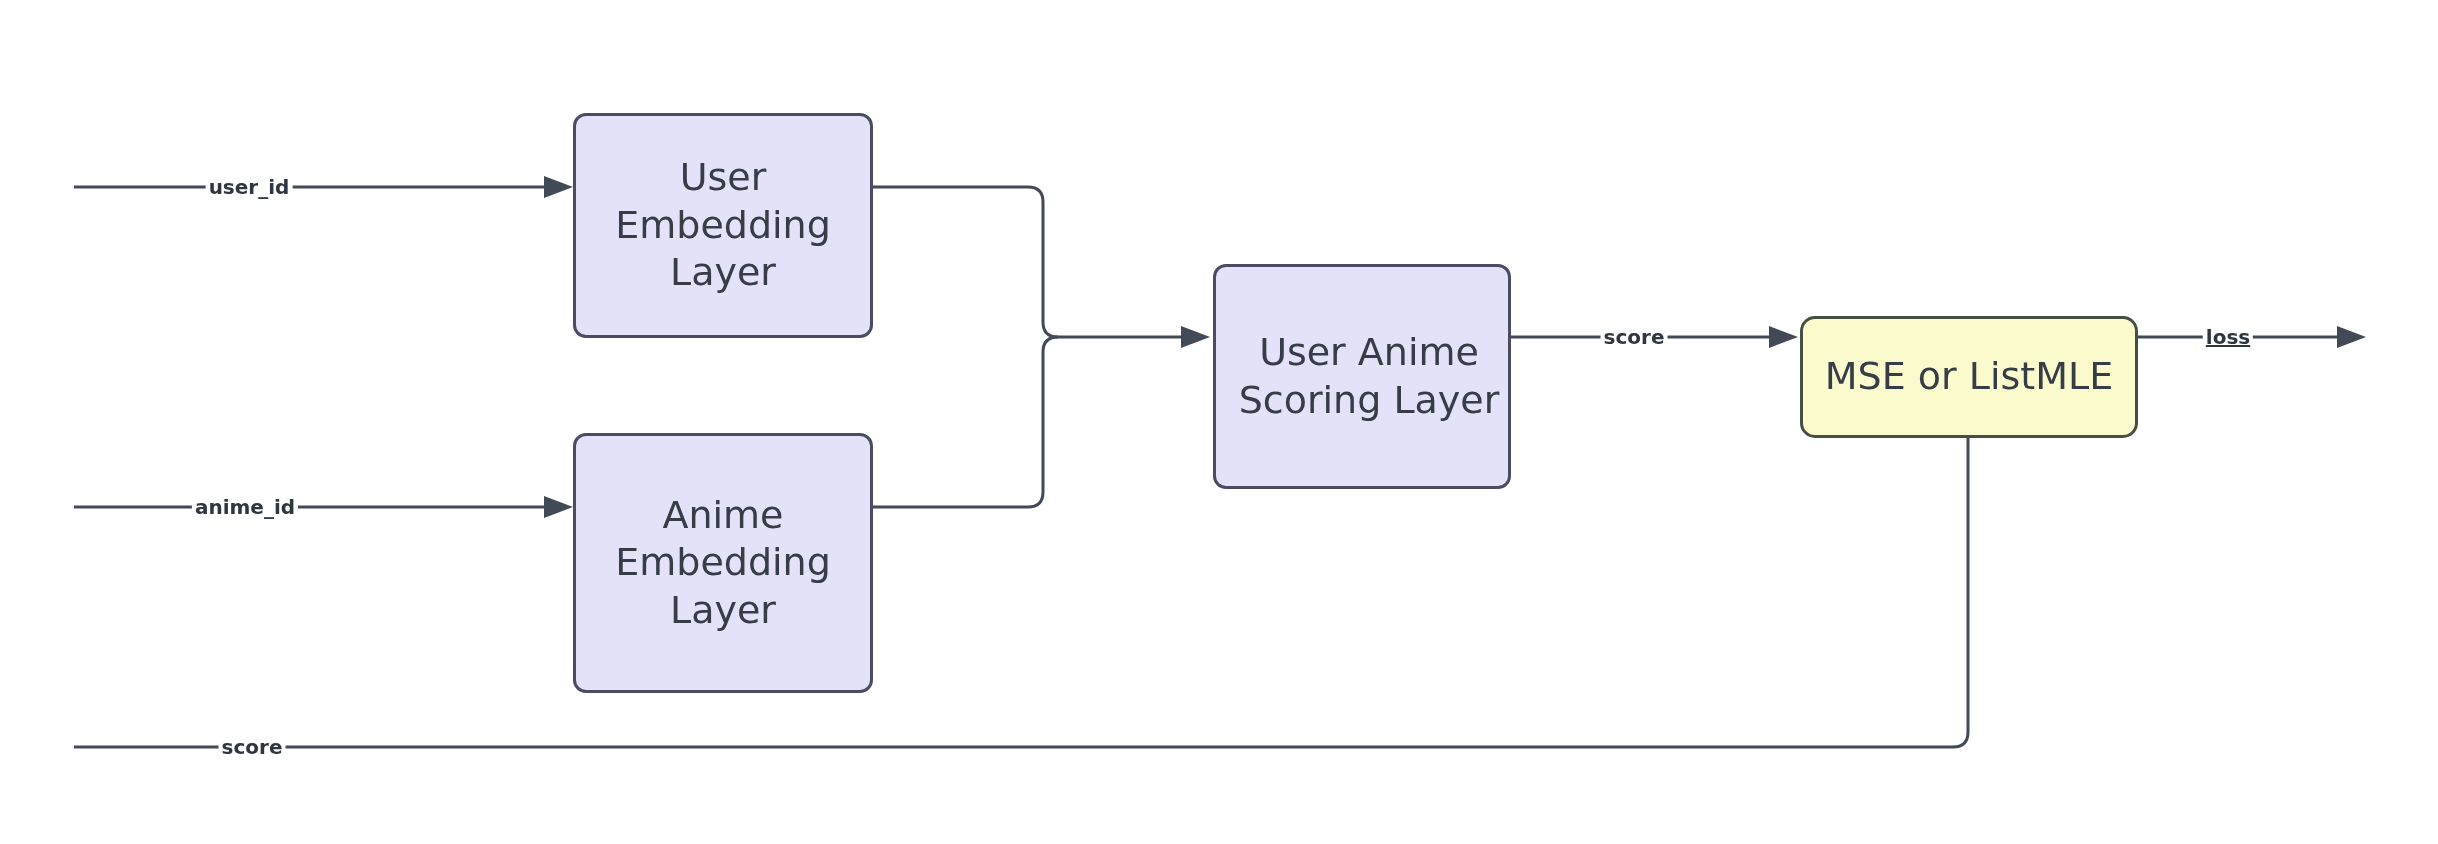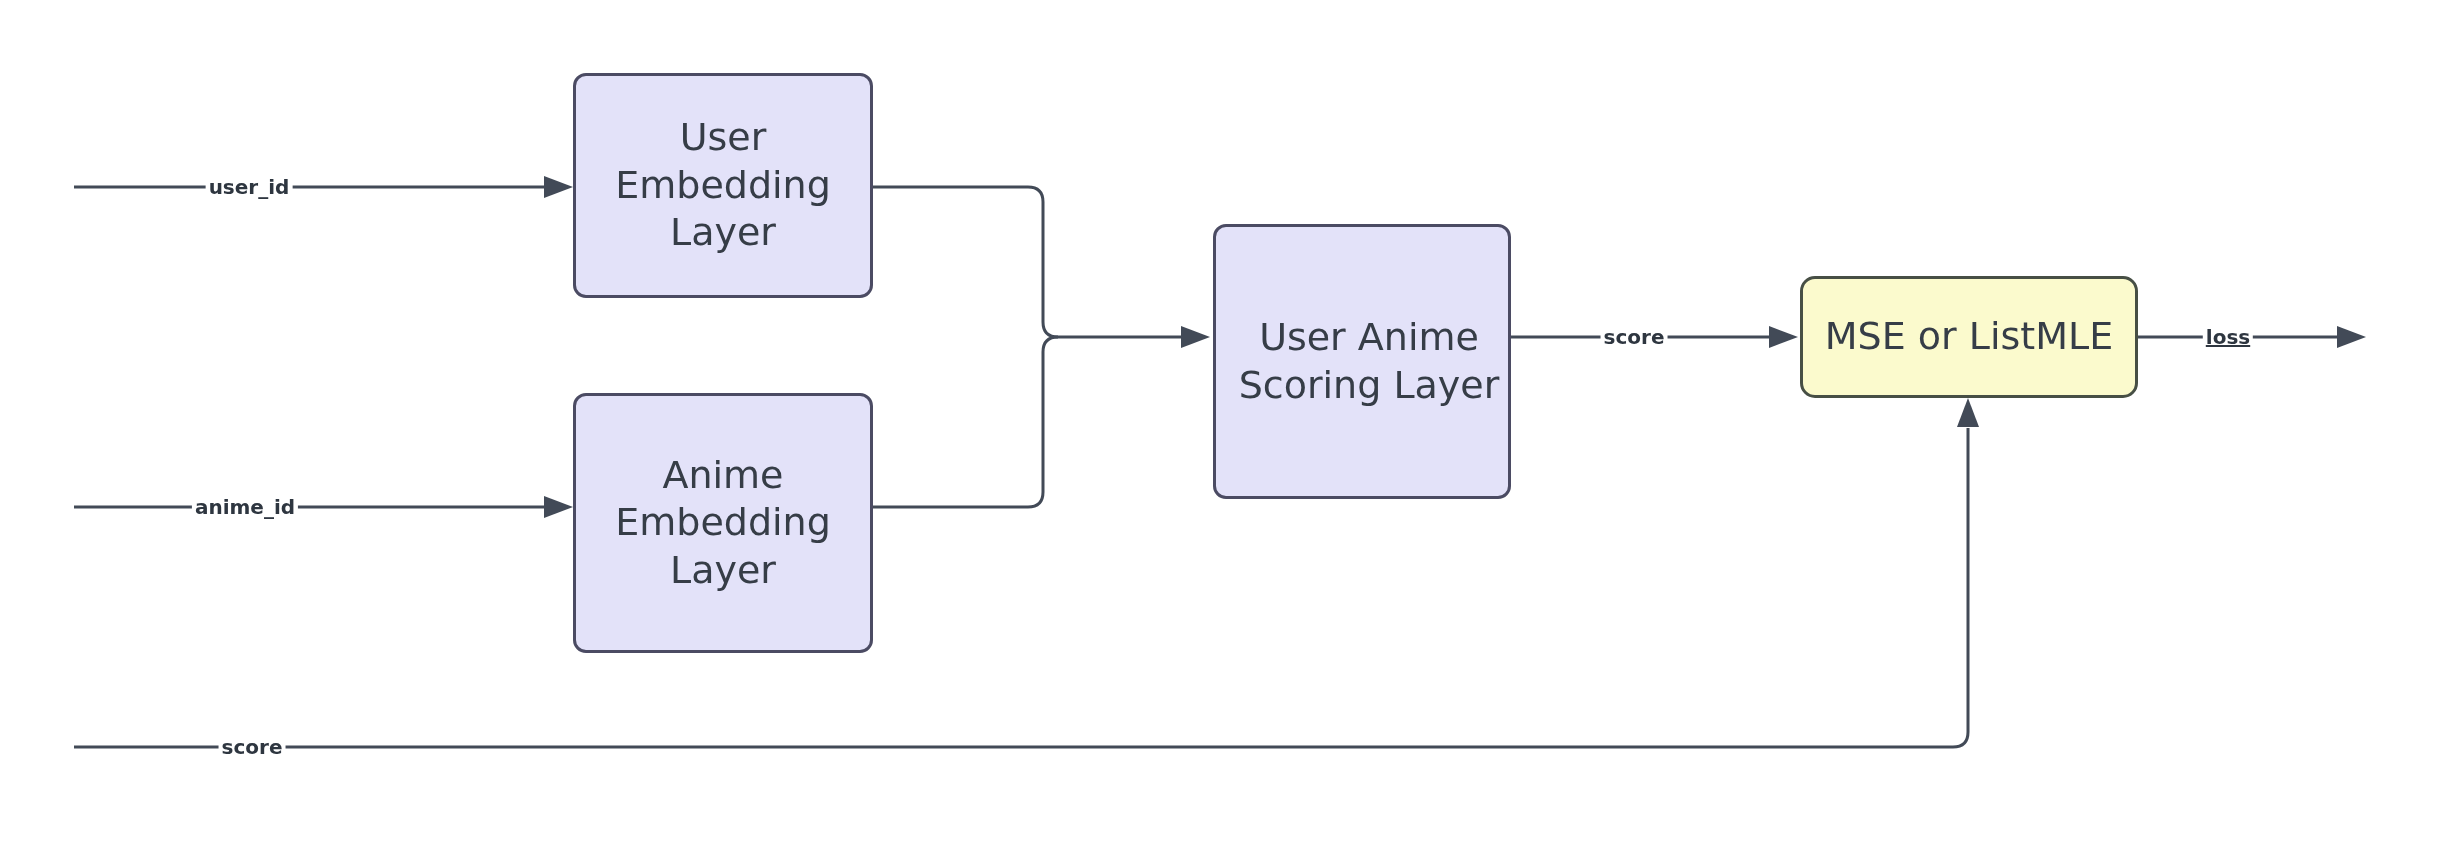--- a/index.html
+++ b/index.html
@@ -42,20 +42,21 @@
     align-items: center;
     justify-content: center;
     text-align: center;
     white-space: pre-line;
     font-size: 38px;
     line-height: 1.25;
     color: var(--node-text-color);
     border-radius: 13px;
     border: 3px solid var(--purple-node-border);
     background: var(--purple-node-fill);
+    margin-top: 40px;
   }
   .node.yellow {
     background: var(--yellow-node-fill);
     border-color: var(--yellow-node-border);
     border-radius: 15px;
     white-space: nowrap;
   }
   .edge-label {
     position: absolute;
     transform: translate(-50%, -50%);
@@ -98,21 +99,21 @@
   </svg>
 
   <div class="node" style="left:573px; top:73px; width:300px; height:225px;">User
 Embedding
 Layer</div>
 
   <div class="node" style="left:573px; top:393px; width:300px; height:260px;">Anime
 Embedding
 Layer</div>
 
-  <div class="node" style="left:1213px; top:224px; width:298px; height:275px;padding-left:14px;">User Anime
+  <div class="node" style="left:1213px; top:224px; width:298px; height:225px;padding-left:14px;">User Anime
 Scoring Layer</div>
 
   <div class="node yellow" style="left:1800px; top:276px; width:338px; height:122px;">MSE or ListMLE</div>
 
   <div class="edge-label" style="left:249px; top:187px;">user_id</div>
 
   <div class="edge-label" style="left:245px; top:507px;">anime_id</div>
 
   <div class="edge-label" style="left:1634px; top:337px;">score</div>
 

